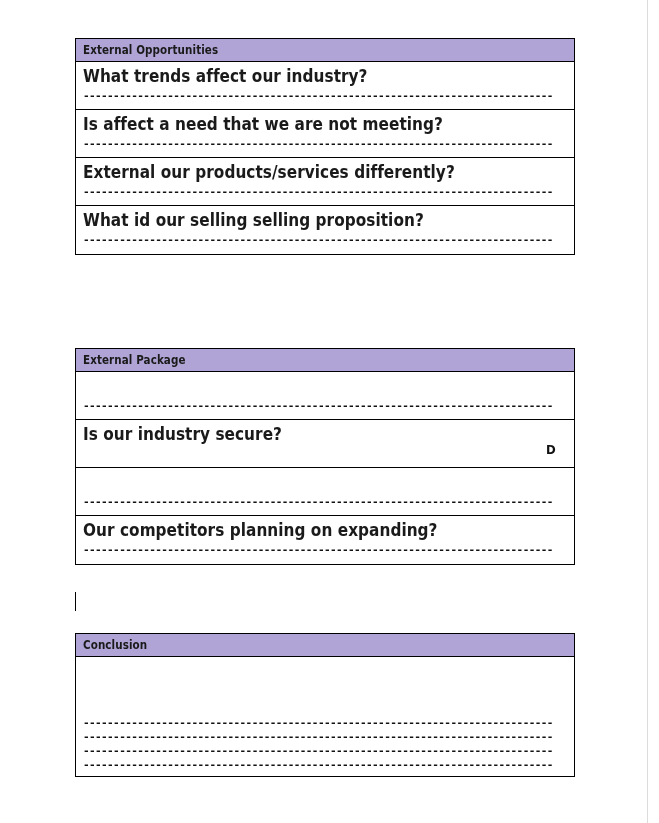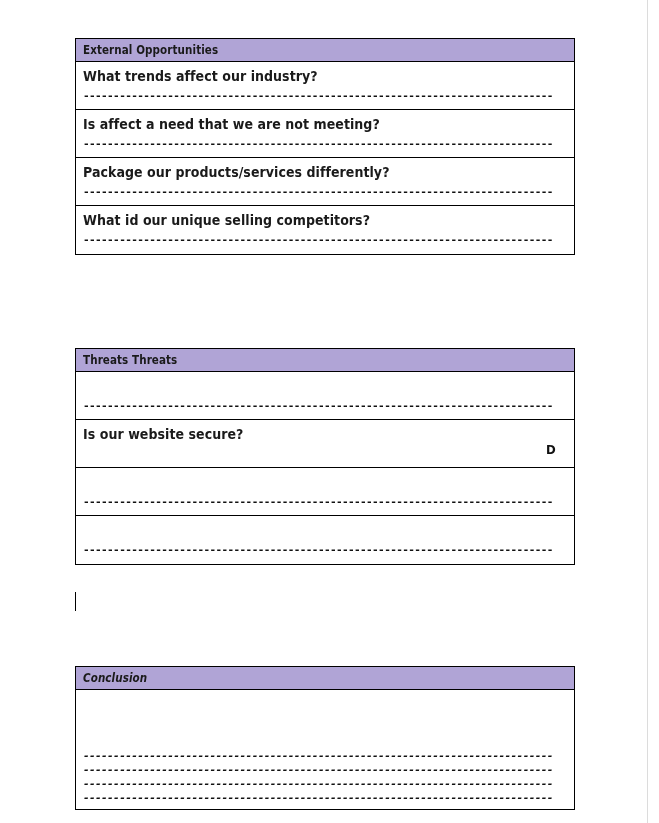--- a/index.html
+++ b/index.html
@@ -66,21 +66,21 @@
     border-bottom: 1.6px solid #000000;
     box-sizing: border-box;
     padding: 7px 0 0 7px;
     height: 48px;
     overflow: hidden;
   }
   .row:last-child {
     border-bottom: none;
   }
   .row-label {
-    font-size: 14px;
+    font-size: 17px;
     font-weight: bold;
     color: #1a1a1a;
     line-height: 14px;
     letter-spacing: 0.05px;
     white-space: nowrap;
   }
   .rule {
     position: absolute;
     left: 7px;
     top: 28px;
@@ -143,55 +143,56 @@
       <div class="row-label">What trends affect our industry?</div>
       <div class="rule">----------------------------------------------------------------------------------------------------</div>
     </div>
 
     <div class="row">
       <div class="row-label">Is affect a need that we are not meeting?</div>
       <div class="rule">----------------------------------------------------------------------------------------------------</div>
     </div>
 
     <div class="row">
-      <div class="row-label">Package our products/services differently?</div>
-      <div class="rule">----------------------------------------------------------------------------------------------------</div>
-    </div>
-
-    <div class="row">
-      <div class="row-label">What id our unique selling competitors?</div>
+      <div class="row-label">External our products/services differently?</div>
+      <div class="rule">----------------------------------------------------------------------------------------------------</div>
+    </div>
+
+    <div class="row">
+      <div class="row-label">What id our selling selling proposition?</div>
       <div class="rule">----------------------------------------------------------------------------------------------------</div>
     </div>
   </div>
 
   <div class="block" style="top:348px;">
-    <div class="block-header">Threats Threats</div>
-
-    <div class="row">
-      <div class="rule">----------------------------------------------------------------------------------------------------</div>
-    </div>
-
-    <div class="row">
-      <div class="row-label">Is our website secure?</div>
+    <div class="block-header">External Package</div>
+
+    <div class="row">
+      <div class="rule">----------------------------------------------------------------------------------------------------</div>
+    </div>
+
+    <div class="row">
+      <div class="row-label">Is our industry secure?</div>
       <div class="rule long">________________________________________________________________________</div>
       <div class="stray-glyph">D</div>
     </div>
 
     <div class="row">
       <div class="rule">----------------------------------------------------------------------------------------------------</div>
     </div>
 
     <div class="row">
+      <div class="row-label">Our competitors planning on expanding?</div>
       <div class="rule">----------------------------------------------------------------------------------------------------</div>
     </div>
   </div>
 
   <div class="caret"></div>
 
-  <div class="block" style="top:666px;font-style:italic;">
+  <div class="block" style="top:633px;">
     <div class="block-header">Conclusion</div>
 
     <div class="conclusion-body">
       <div class="rule" style="top:60px;">----------------------------------------------------------------------------------------------------</div>
       <div class="rule" style="top:74px;">----------------------------------------------------------------------------------------------------</div>
       <div class="rule" style="top:88px;">----------------------------------------------------------------------------------------------------</div>
       <div class="rule" style="top:102px;">----------------------------------------------------------------------------------------------------</div>
       <div class="rule" style="top:116px;">----------------------------------------------------------------------------------------------------</div>
     </div>
   </div>

